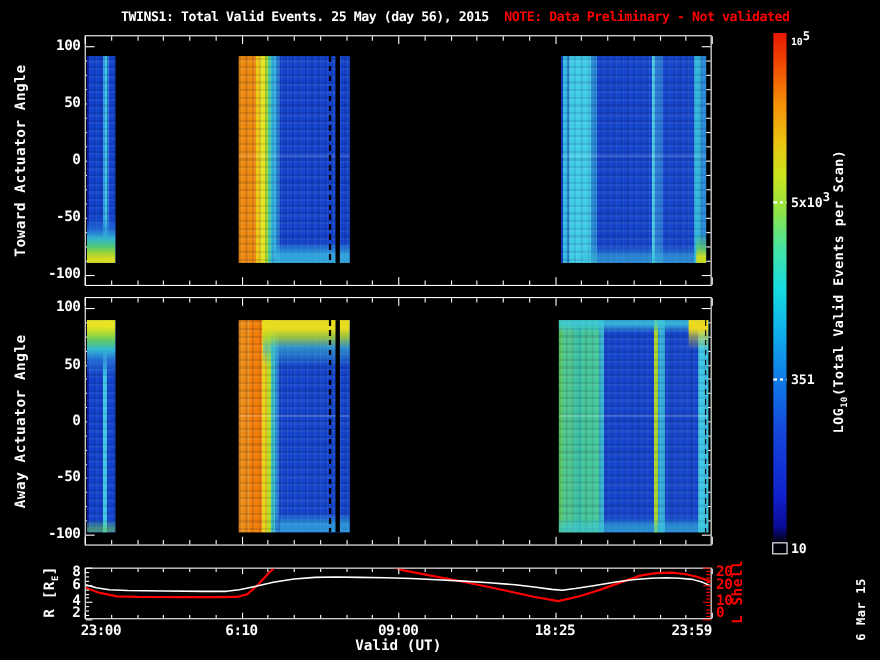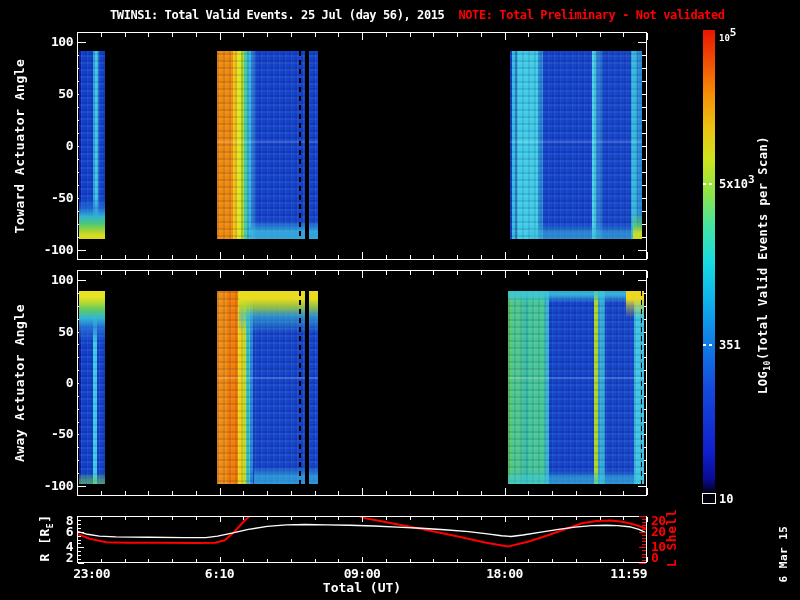--- a/index.html
+++ b/index.html
@@ -16,21 +16,21 @@
   .cb-sup{font-size:11px;position:relative;top:-5px;}
   sub{font-size:8px;}
   .xlab{position:absolute;font-size:13px;white-space:nowrap;}
 </style>
 </head>
 <body>
 
 <div id="stage">
 
   <div class="title-row">
-    <span>TWINS1: Total Valid Events. 25 Jul (day  56), 2015</span><span class="title-note">NOTE: Total Preliminary - Not validated</span>
+    <span>TWINS1: Total Valid Events. 25 May (day  56), 2015</span><span class="title-note">NOTE: Data Preliminary - Not validated</span>
   </div>
 
   <div class="rot" style="left:19px;top:146px;">Toward Actuator Angle</div>
   <div class="rot" style="left:19px;top:383px;">Away Actuator Angle</div>
 
   <div class="rot" style="left:46px;top:538px;"><span>R [R</span><sub>E</sub><span>]</span></div>
 
   <div class="rot" style="left:671px;top:538px;color:#ff0000;">L Shell</div>
 
   <div class="panel" id="p1" style="left:77px;top:32px;width:570px;height:228px;"></div>
@@ -43,21 +43,21 @@
       </svg>
     </div>
 
   <div class="abs" id="cbar" style="left: 703px; top: 30px; width: 12px; height: 463px; background-image: linear-gradient(to top, rgb(2, 2, 16) 0%, rgb(10, 10, 150) 3%, rgb(16, 32, 204) 9%, rgb(20, 72, 220) 22%, rgb(16, 128, 232) 33%, rgb(16, 180, 236) 42%, rgb(24, 220, 224) 50%, rgb(72, 228, 160) 58%, rgb(144, 228, 70) 65%, rgb(204, 228, 30) 72%, rgb(236, 194, 18) 79%, rgb(244, 144, 8) 86%, rgb(242, 80, 4) 93%, rgb(232, 22, 0) 100%);"></div>
   <div class="abs" style="left:702px;top:493px;width:12px;height:9px;border:1px solid #fff;background:#00000a;"></div>
 
   <div class="rot" style="left:764px;top:265px;font-size:12px;"><span>LOG</span><sub>10</sub><span>(Total Valid Events per Scan)</span></div>
 
   <div class="rot" style="left:783px;top:554px;font-size:11px;">6 Mar 15</div>
 
-  <div class="xlab" style="left:362px;top:580px;transform:translateX(-50%);">Total (UT)</div>
+  <div class="xlab" style="left:362px;top:580px;transform:translateX(-50%);">Valid (UT)</div>
 
 <div style="position: absolute; left: 77px; top: 33px; width: 1px; height: 7px; background: rgb(255, 255, 255);"></div>
     <div style="position: absolute; left: 77px; top: 252px; width: 1px; height: 7px; background: rgb(255, 255, 255);"></div>
     <div style="position: absolute; left: 100.75px; top: 33px; width: 1px; height: 4px; background: rgb(255, 255, 255);"></div>
     <div style="position: absolute; left: 100.75px; top: 255px; width: 1px; height: 4px; background: rgb(255, 255, 255);"></div>
     <div style="position: absolute; left: 124.5px; top: 33px; width: 1px; height: 4px; background: rgb(255, 255, 255);"></div>
     <div style="position: absolute; left: 124.5px; top: 255px; width: 1px; height: 4px; background: rgb(255, 255, 255);"></div>
     <div style="position: absolute; left: 148.25px; top: 33px; width: 1px; height: 4px; background: rgb(255, 255, 255);"></div>
     <div style="position: absolute; left: 148.25px; top: 255px; width: 1px; height: 4px; background: rgb(255, 255, 255);"></div>
     <div style="position: absolute; left: 172px; top: 33px; width: 1px; height: 4px; background: rgb(255, 255, 255);"></div>
@@ -313,22 +313,22 @@
     <div class="ticklabel" style="position: absolute; left: 33px; top: 523.667px; width: 40px; text-align: right;">6</div>
     <div class="ticklabel" style="position: absolute; left: 33px; top: 539.333px; width: 40px; text-align: right;">4</div>
     <div class="ticklabel" style="position: absolute; left: 33px; top: 550px; width: 40px; text-align: right;">2</div>
     <div class="ticklabel" style="position: absolute; left: 651px; top: 513px; color: rgb(255, 0, 0);">20</div>
     <div class="ticklabel" style="position: absolute; left: 651px; top: 523.667px; color: rgb(255, 0, 0);">20</div>
     <div class="ticklabel" style="position: absolute; left: 651px; top: 539.333px; color: rgb(255, 0, 0);">10</div>
     <div class="ticklabel" style="position: absolute; left: 651px; top: 550px; color: rgb(255, 0, 0);">0</div>
     <div class="ticklabel" style="position: absolute; left: 77px; top: 566px; transform: translateX(-10%);">23:00</div>
     <div class="ticklabel" style="position: absolute; left: 219.5px; top: 566px; transform: translateX(-50%);">6:10</div>
     <div class="ticklabel" style="position: absolute; left: 362px; top: 566px; transform: translateX(-50%);">09:00</div>
-    <div class="ticklabel" style="position: absolute; left: 504.5px; top: 566px; transform: translateX(-50%);">18:00</div>
-    <div class="ticklabel" style="position: absolute; left: 647px; top: 566px; transform: translateX(-100%);">11:59</div>
+    <div class="ticklabel" style="position: absolute; left: 504.5px; top: 566px; transform: translateX(-50%);">18:25</div>
+    <div class="ticklabel" style="position: absolute; left: 647px; top: 566px; transform: translateX(-100%);">23:59</div>
     <div style="position: absolute; left: 79.1833px; top: 51px; width: 26.0333px; height: 188px; overflow: hidden; background-image: repeating-linear-gradient(90deg, rgba(10, 10, 70, 0.1) 0px, rgba(10, 10, 70, 0.1) 2px, rgba(160, 220, 255, 0.07) 2px, rgba(160, 220, 255, 0.07) 3px, rgba(0, 0, 0, 0) 3px, rgba(0, 0, 0, 0) 6px), repeating-linear-gradient(0deg, rgba(255, 255, 255, 0.05) 0px, rgba(255, 255, 255, 0.05) 2px, rgba(0, 0, 40, 0.1) 2px, rgba(0, 0, 40, 0.1) 4px, rgba(0, 0, 0, 0) 4px, rgba(0, 0, 0, 0) 7px), linear-gradient(90deg, rgb(10, 28, 168) 0%, rgb(10, 28, 168) 6%, rgb(18, 66, 204) 6%, rgb(18, 66, 204) 55%, rgb(46, 154, 222) 55%, rgb(46, 154, 222) 62%, rgb(62, 200, 232) 62%, rgb(62, 200, 232) 72%, rgb(42, 128, 216) 72%, rgb(42, 128, 216) 78%, rgb(19, 67, 204) 78%, rgb(19, 67, 204) 100%);">
       <div style="position: absolute; left: 0%; width: 100%; top: 0px; height: 100%; background-image: linear-gradient(to top, rgb(214, 220, 32) 0%, rgb(214, 220, 32) 2%, rgb(150, 210, 60) 5%, rgb(76, 200, 120) 8%, rgb(50, 178, 210) 12%, rgba(40, 130, 220, 0.6) 16%, rgba(0, 0, 0, 0) 22%);"></div>
     </div>
     <div style="position: absolute; left: 217.397px; top: 51px; width: 100.583px; height: 188px; overflow: hidden; background-image: repeating-linear-gradient(90deg, rgba(10, 10, 70, 0.1) 0px, rgba(10, 10, 70, 0.1) 2px, rgba(160, 220, 255, 0.07) 2px, rgba(160, 220, 255, 0.07) 3px, rgba(0, 0, 0, 0) 3px, rgba(0, 0, 0, 0) 6px), repeating-linear-gradient(0deg, rgba(255, 255, 255, 0.05) 0px, rgba(255, 255, 255, 0.05) 2px, rgba(0, 0, 40, 0.1) 2px, rgba(0, 0, 40, 0.1) 4px, rgba(0, 0, 0, 0) 4px, rgba(0, 0, 0, 0) 7px), linear-gradient(90deg, rgb(240, 138, 12) 0%, rgb(240, 138, 12) 15.5%, rgb(238, 198, 20) 15.5%, rgb(238, 198, 20) 19.5%, rgb(230, 228, 28) 19.5%, rgb(230, 228, 28) 23.5%, rgb(168, 218, 46) 23.5%, rgb(168, 218, 46) 26.5%, rgb(72, 202, 154) 26.5%, rgb(72, 202, 154) 29.5%, rgb(52, 180, 224) 29.5%, rgb(52, 180, 224) 33.5%, rgb(42, 122, 216) 33.5%, rgb(42, 122, 216) 37.5%, rgb(20, 67, 204) 37.5%, rgb(20, 67, 204) 100%);">
       <div style="position: absolute; left: 33.5%; width: 66.5%; top: 0px; height: 100%; background-image: linear-gradient(to top, rgba(60, 195, 225, 0.75) 0%, rgba(60, 195, 225, 0.75) 4%, rgba(0, 0, 0, 0) 10%);"></div>
       <div style="position: absolute; left: 0px; width: 100%; top: calc(48.5% - 1px); height: 2px; background: rgba(255, 255, 255, 0.16);"></div>
       <div style="position: absolute; left: 81.5%; width: 1.8%; top: 0px; height: 100%; background-image: repeating-linear-gradient(rgb(0, 0, 0) 0px, rgb(0, 0, 0) 5px, rgba(0, 0, 0, 0) 5px, rgba(0, 0, 0, 0) 9px);"></div>
       <div style="position: absolute; left: 87.2%; width: 4%; top: 0px; height: 100%; background: rgb(0, 0, 0);"></div>
     </div>
     <div style="position: absolute; left: 509.917px; top: 51px; width: 132.533px; height: 188px; overflow: hidden; background-image: repeating-linear-gradient(90deg, rgba(10, 10, 70, 0.1) 0px, rgba(10, 10, 70, 0.1) 2px, rgba(160, 220, 255, 0.07) 2px, rgba(160, 220, 255, 0.07) 3px, rgba(0, 0, 0, 0) 3px, rgba(0, 0, 0, 0) 6px), repeating-linear-gradient(0deg, rgba(255, 255, 255, 0.05) 0px, rgba(255, 255, 255, 0.05) 2px, rgba(0, 0, 40, 0.1) 2px, rgba(0, 0, 40, 0.1) 4px, rgba(0, 0, 0, 0) 4px, rgba(0, 0, 0, 0) 7px), linear-gradient(90deg, rgb(15, 63, 196) 0%, rgb(15, 63, 196) 1.5%, rgb(52, 184, 224) 1.5%, rgb(52, 184, 224) 4%, rgb(42, 128, 208) 4%, rgb(42, 128, 208) 5.5%, rgb(64, 204, 232) 5.5%, rgb(64, 204, 232) 21%, rgb(42, 138, 216) 21%, rgb(42, 138, 216) 25%, rgb(21, 69, 204) 25%, rgb(21, 69, 204) 62.5%, rgb(76, 212, 234) 62.5%, rgb(76, 212, 234) 65%, rgb(42, 122, 216) 65%, rgb(42, 122, 216) 70%, rgb(22, 70, 204) 70%, rgb(22, 70, 204) 91.5%, rgb(50, 182, 224) 91.5%, rgb(50, 182, 224) 96.5%, rgb(42, 138, 216) 96.5%, rgb(42, 138, 216) 100%);">

